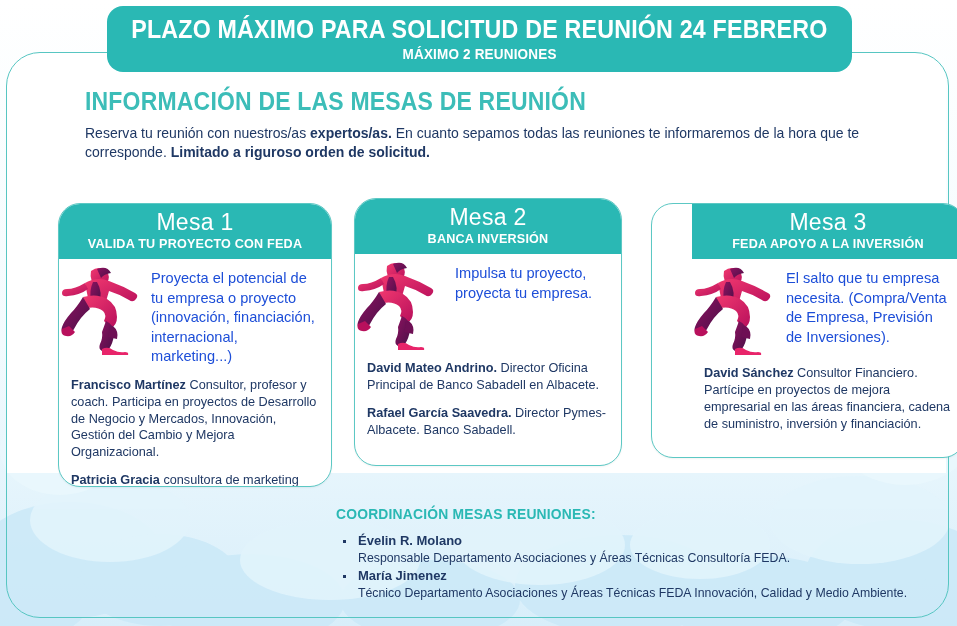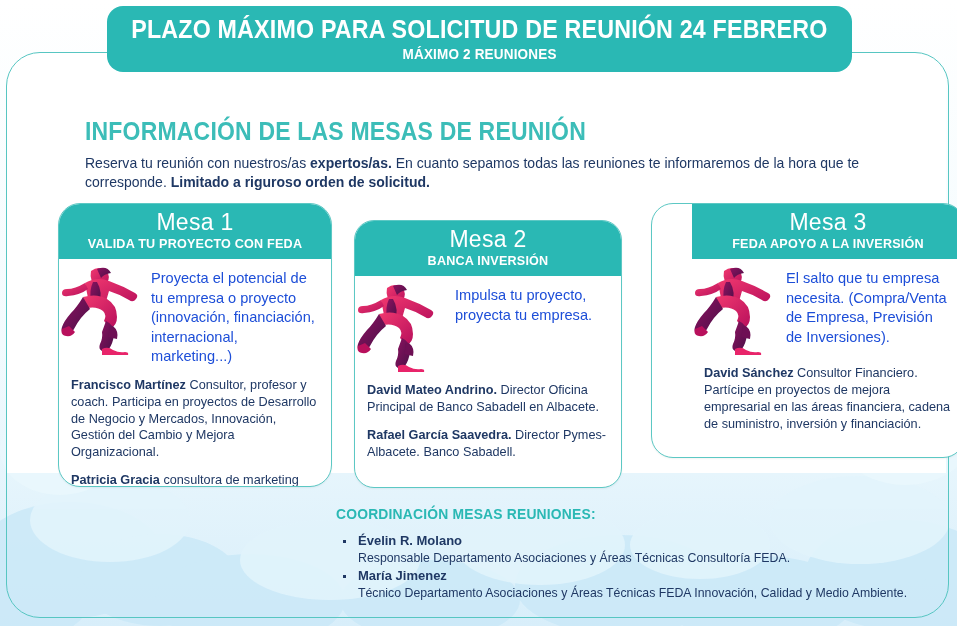--- a/index.html
+++ b/index.html
@@ -35,41 +35,41 @@
   .banner-title{
     font-size:25px;font-weight:bold;letter-spacing:.2px;
     line-height:1.05;transform:scaleX(.93);white-space:nowrap;
   }
   .banner-sub{
     font-size:15px;font-weight:bold;margin-top:3px;
     transform:scaleX(.9);white-space:nowrap;letter-spacing:.2px;
   }
 
   
-  .intro{position:absolute;left:85px;top:118px;width:810px;z-index:6;}
+  .intro{position:absolute;left:85px;top:88px;width:810px;z-index:6;}
   .intro-title{
     color:#3cbdb8;font-size:25px;font-weight:bold;
     letter-spacing:.2px;transform:scaleX(.92);transform-origin:left center;
     line-height:1.1;
   }
   .intro-body{
     margin-top:8px;color:#1f3864;font-size:14.6px;line-height:1.35;
     transform:scaleX(.96);transform-origin:left center;
   }
   .intro-body b{font-weight:bold;}
 
   
   .cards{position:absolute;left:0;top:0;width:957px;height:626px;z-index:6;}
   .card{
     position:absolute;background:#ffffff;
     border:1.3px solid #5cc8c4;border-radius:22px;overflow:hidden;
     box-shadow:0 1px 2px rgba(0,0,0,.05);
   }
   .card-1{left:58px;top:203px;width:272px;height:282px;}
-  .card-2{left:354px;top:220px;width:266px;height:266px;border-radius:20px;}
+  .card-2{left:354px;top:198px;width:266px;height:266px;}
   .card-3{left:651px;top:203px;width:272px;height:253px;padding-left:40px;}
 
   .card-head{
     background:#2ab8b4;color:#ffffff;text-align:center;
     padding:6px 4px 8px;
   }
   .card-head-title{font-size:23px;font-weight:normal;line-height:1.1;letter-spacing:.3px;}
   .card-head-sub{font-size:12.6px;font-weight:bold;margin-top:2px;letter-spacing:.2px;}
 
   .card-body{position:relative;padding:10px 12px 10px 12px;}

